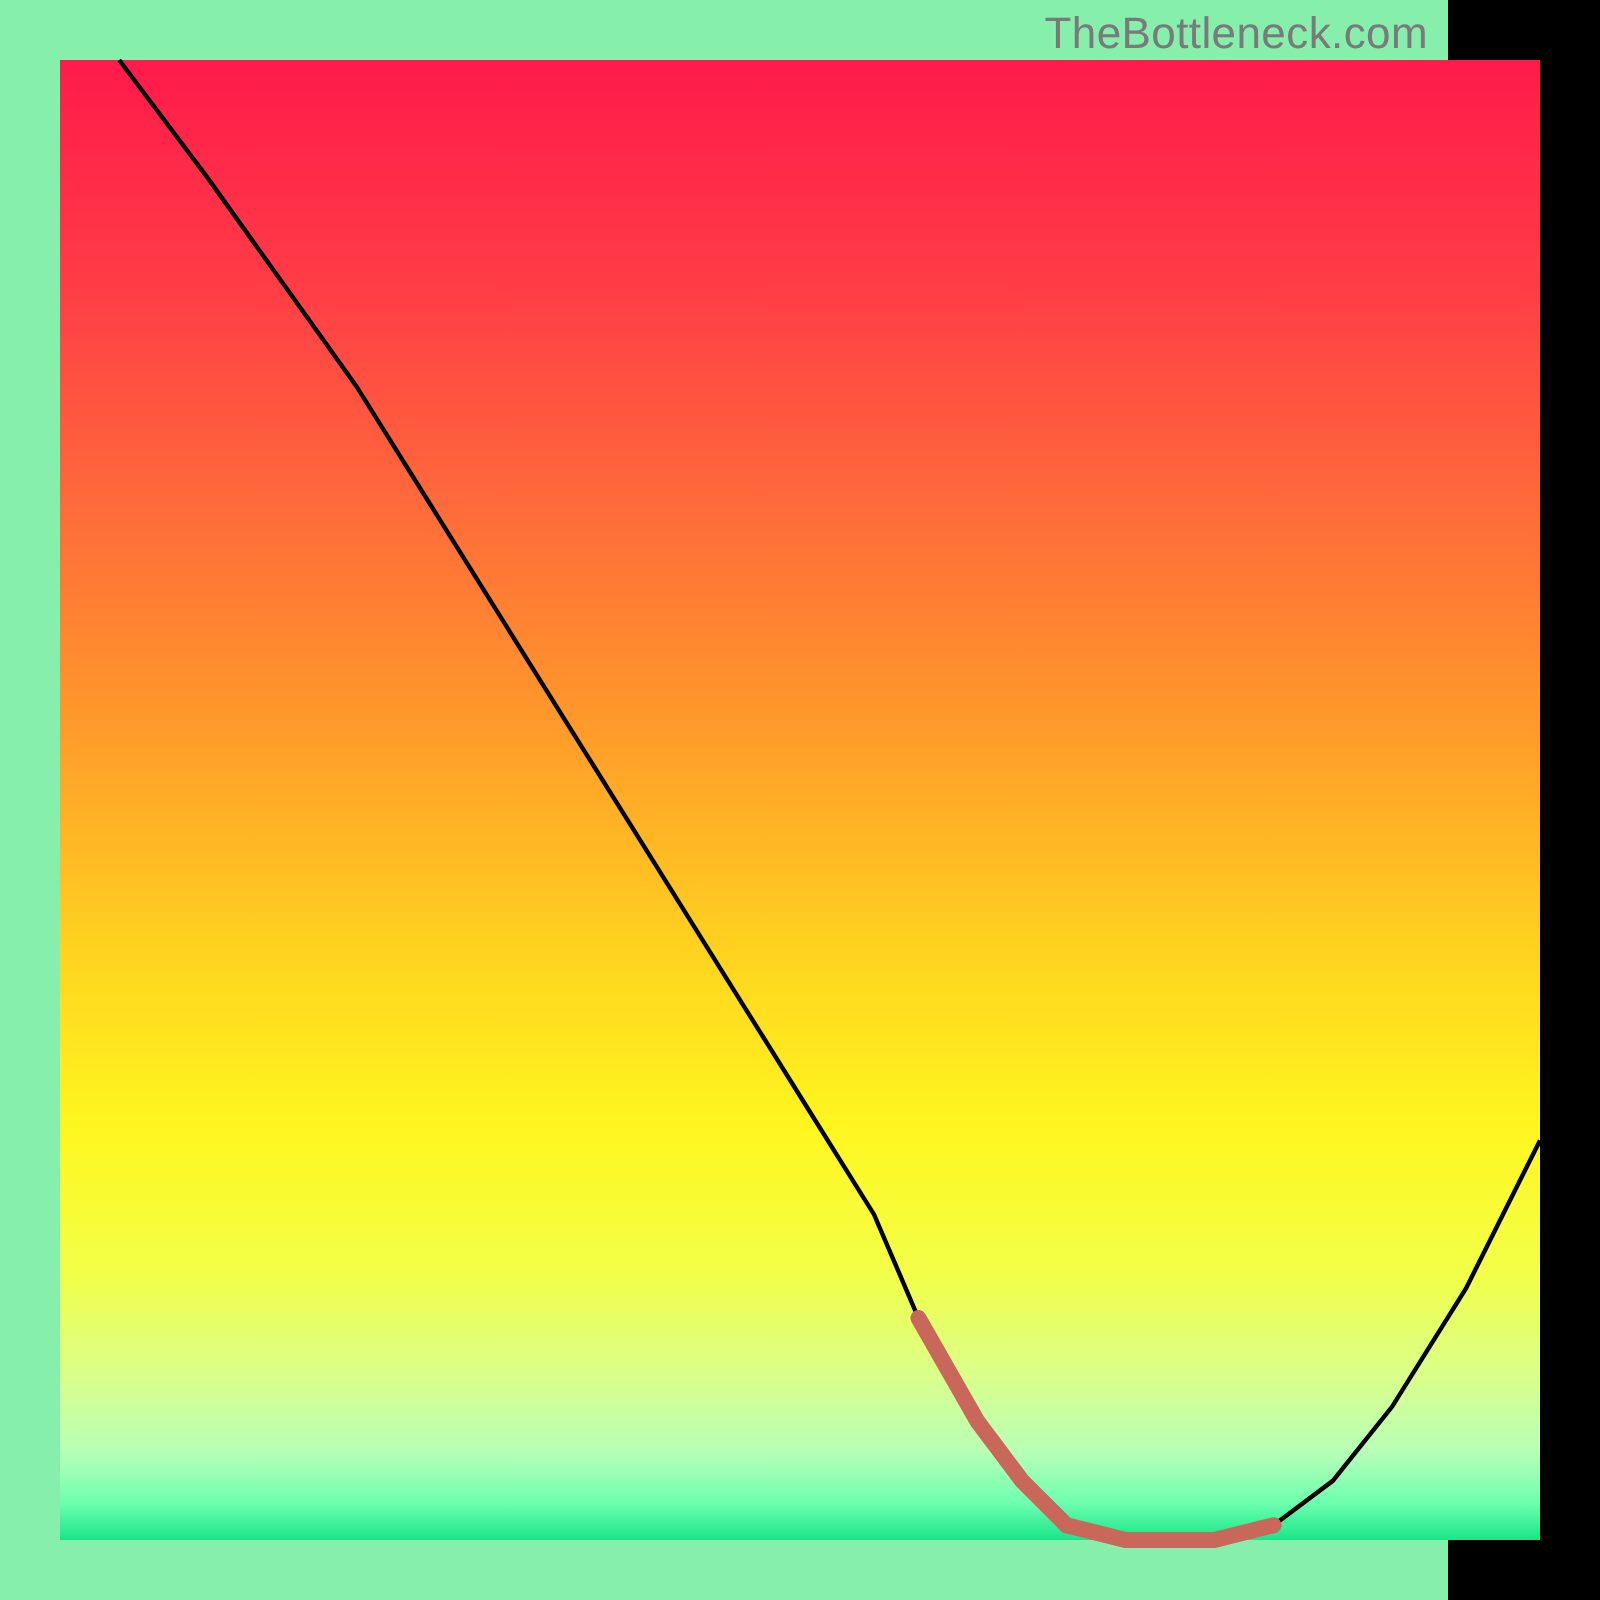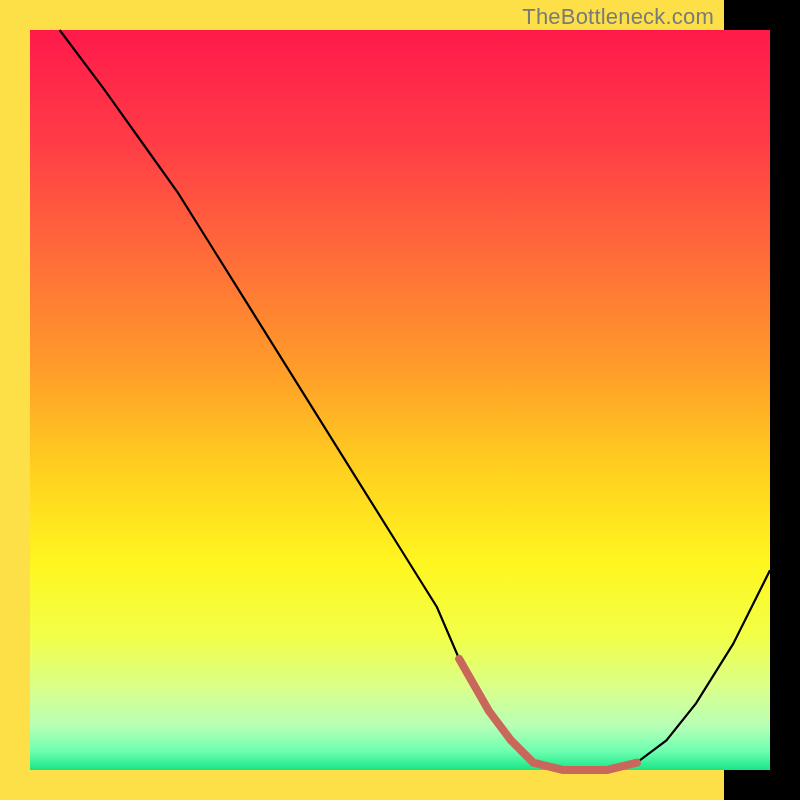--- a/index.html
+++ b/index.html
@@ -8,21 +8,21 @@
     width: 800px;
     height: 800px;
     background: #000;
     overflow: hidden;
     font-family: Arial, Helvetica, sans-serif;
   }
   .stage {
     position: relative;
     width: 724px;
     height: 800px;
-    background: #fde047;
+    background: #86efac;
   }
   .attribution {
     position: absolute;
     top: 4px;
     right: 10px;
     color: #7a7a7a;
     font-size: 22px;
     font-weight: 400;
     letter-spacing: 0.2px;
     z-index: 3;

